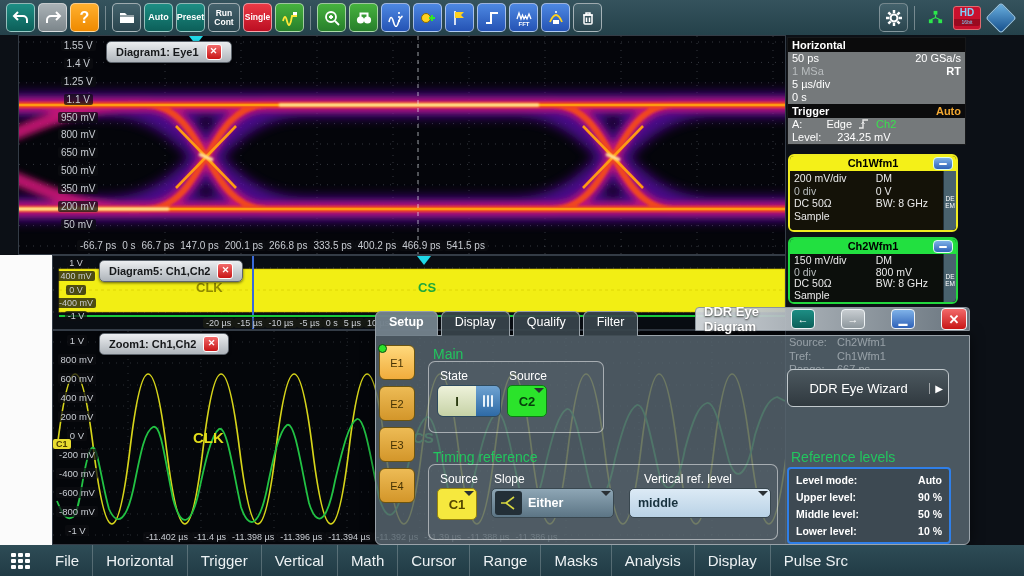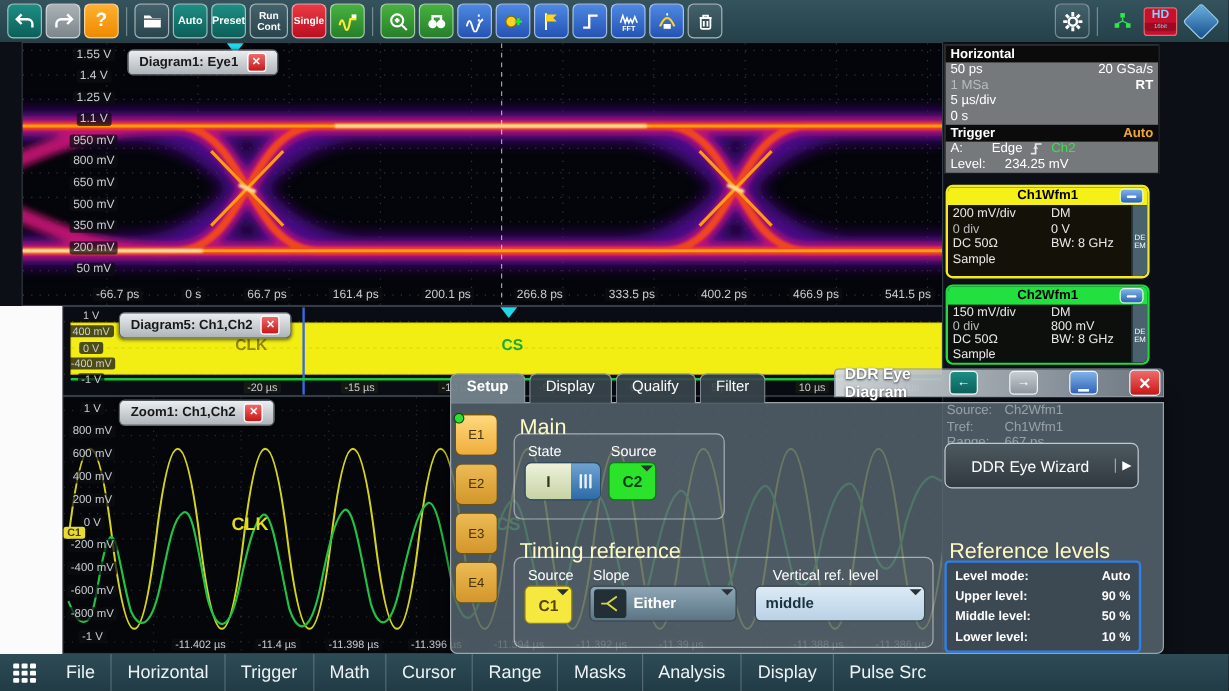--- a/index.html
+++ b/index.html
@@ -55,21 +55,21 @@
         background:linear-gradient(#eceef0,#aeb4ba);border:1px solid #5d6artboard;border:1px solid #5d646c;
         border-radius:5px;color:#16181a;font-size:11px;font-weight:bold;z-index:4;
         box-shadow:0 1px 3px rgba(0,0,0,.6);}
   .closex{width:14px;height:14px;border-radius:3px;background:linear-gradient(#f26a6a,#c81616);
           border:1px solid #fff;color:#fff;font-size:9px;font-weight:bold;line-height:12px;
           text-align:center;}
   .axlbox{background:rgba(12,14,18,.72);color:#c9cdd3;font-size:10px;padding:0 3px;
           border-radius:2px;white-space:nowrap;width:max-content;}
   .ycol{position:absolute;display:flex;flex-direction:column;justify-content:space-between;
         align-items:center;z-index:3;}
-  .xrow{position:absolute;display:flex;justify-content:space-between;z-index:3;}
+  .xrow{position:absolute;display:flex;z-index:3;}
   .wavelabel{position:absolute;font-weight:bold;font-size:13px;z-index:3;}
   .cyantri{position:absolute;width:0;height:0;border-left:7px solid transparent;
            border-right:7px solid transparent;border-top:9px solid #1fd8e8;z-index:4;}
   .leftgap{left:0;top:255px;width:52px;height:290px;background:#fbfbfb;z-index:2;}
   
   .dlg-title{left:695px;top:307px;width:275px;height:24px;z-index:20;display:flex;align-items:center;
              background:linear-gradient(90deg,rgba(215,220,224,.95),rgba(110,122,132,.95));
              border:1px solid #8b949c;border-radius:4px 4px 0 0;box-sizing:border-box;padding:0 2px 0 8px;gap:24px;}
   .dlg-title .t{flex:1;font-size:13px;font-weight:bold;color:#fff;text-shadow:0 1px 2px #333;}
   .wbtn{width:22px;height:18px;border-radius:4px;border:1px solid #f0f4f6;margin-left:2px;
@@ -87,21 +87,21 @@
             box-shadow:0 0 14px rgba(0,0,0,.55);color:#fff;}
   .ecol{position:absolute;left:3px;top:9px;display:flex;flex-direction:column;gap:6px;}
   .ebtn{position:relative;width:34px;height:33px;border-radius:6px;border:1px solid #6b5410;
         background:linear-gradient(#edbb55,#d3962a);color:#463304;font-size:11px;font-weight:normal;
         display:flex;align-items:center;justify-content:center;}
   .ebtn.active{background:linear-gradient(#ffd97c,#f0ac3c);}
   .ebtn.active::before{content:"";position:absolute;left:-2px;top:-2px;width:7px;height:7px;
         border-radius:50%;background:#2ce22c;border:1px solid #0a4a14;}
   .group{position:absolute;border:1px solid rgba(255,255,255,.5);border-radius:7px;
          background:rgba(255,255,255,.03);}
-  .ghead{position:absolute;font-size:18px;color:#fef9c3;}
+  .ghead{position:absolute;font-size:14px;color:#22c55e;}
   .flabel{position:absolute;font-size:12px;color:#fff;}
   .toggle{position:absolute;width:62px;height:30px;border-radius:6px;overflow:hidden;display:flex;
           border:1px solid #2e4a5e;}
   .toggle .on{width:38px;background:linear-gradient(#eef2da,#c6d2a6);color:#2a3a10;font-weight:bold;
           display:flex;align-items:center;justify-content:center;font-size:13px;}
   .toggle .grip{flex:1;background:linear-gradient(#6fa3d2,#2e6aa6);display:flex;align-items:center;
           justify-content:center;gap:2px;}
   .toggle .grip i{width:2px;height:12px;background:#e8f2fa;border-radius:1px;}
   .srcbtn{position:absolute;width:38px;height:30px;border-radius:5px;font-weight:bold;font-size:13px;
           display:flex;align-items:center;justify-content:center;}
@@ -323,21 +323,21 @@
       <span class="axlbox">500 mV</span>
       <span class="axlbox">350 mV</span>
       <span class="axlbox">200 mV</span>
       <span class="axlbox">50 mV</span>
     </div>
   <div class="xrow" style="left:58px;right:6px;bottom:3px;">
 
   <span class="axlbox">-66.7 ps</span>
       <span class="axlbox">0 s</span>
       <span class="axlbox">66.7 ps</span>
-      <span class="axlbox">161.4 ps</span>
+      <span class="axlbox">147.0 ps</span>
       <span class="axlbox">200.1 ps</span>
       <span class="axlbox">266.8 ps</span>
       <span class="axlbox">333.5 ps</span>
       <span class="axlbox">400.2 ps</span>
       <span class="axlbox">466.9 ps</span>
       <span class="axlbox">541.5 ps</span>
     </div>
 </div>
 
 <div class="abs diag" style="left:52px;top:255px;width:734px;height:75px;">
@@ -406,21 +406,21 @@
     </div>
   <div class="xrow" style="left:90px;right:10px;bottom:2px;">
 
   <span class="axlbox" style="font-size:9px;">-11.402 µs</span>
       <span class="axlbox" style="font-size:9px;">-11.4 µs</span>
       <span class="axlbox" style="font-size:9px;">-11.398 µs</span>
       <span class="axlbox" style="font-size:9px;">-11.396 µs</span>
       <span class="axlbox" style="font-size:9px;">-11.394 µs</span>
       <span class="axlbox" style="font-size:9px;">-11.392 µs</span>
       <span class="axlbox" style="font-size:9px;">-11.39 µs</span>
-      <span class="axlbox" style="font-size:9px;margin-left:48px;">-11.388 µs</span>
+      <span class="axlbox" style="font-size:9px;">-11.388 µs</span>
       <span class="axlbox" style="font-size:9px;">-11.386 µs</span>
     </div>
   <div class="wavelabel" style="left:0;top:108px;background:#e8dc30;color:#4a3c00;font-size:9px;padding:0 3px;border-radius:2px;">C1</div>
   <div class="wavelabel" style="left:140px;top:98px;color:#e2dc1a;font-size:15px;">CLK</div>
   <div class="wavelabel" style="left:360px;top:98px;color:#28d84c;font-size:15px;">CS</div>
 </div>
 
 <div class="abs leftgap"></div>
 
 <div class="abs hpanel">
@@ -627,20 +627,21 @@
           <rect x="8" y="15" width="5" height="4" rx="1"></rect>
           <rect x="15" y="15" width="5" height="4" rx="1"></rect>
         </g>
       </svg>
   </div>
   <div style="display:flex;">
 
   <div class="mitem">File</div>
       <div class="mitem">Horizontal</div>
       <div class="mitem">Trigger</div>
+      <div class="mitem">Vertical</div>
       <div class="mitem">Math</div>
       <div class="mitem">Cursor</div>
       <div class="mitem">Range</div>
       <div class="mitem">Masks</div>
       <div class="mitem">Analysis</div>
       <div class="mitem">Display</div>
       <div class="mitem">Pulse Src</div>
     </div>
 </div>
 

